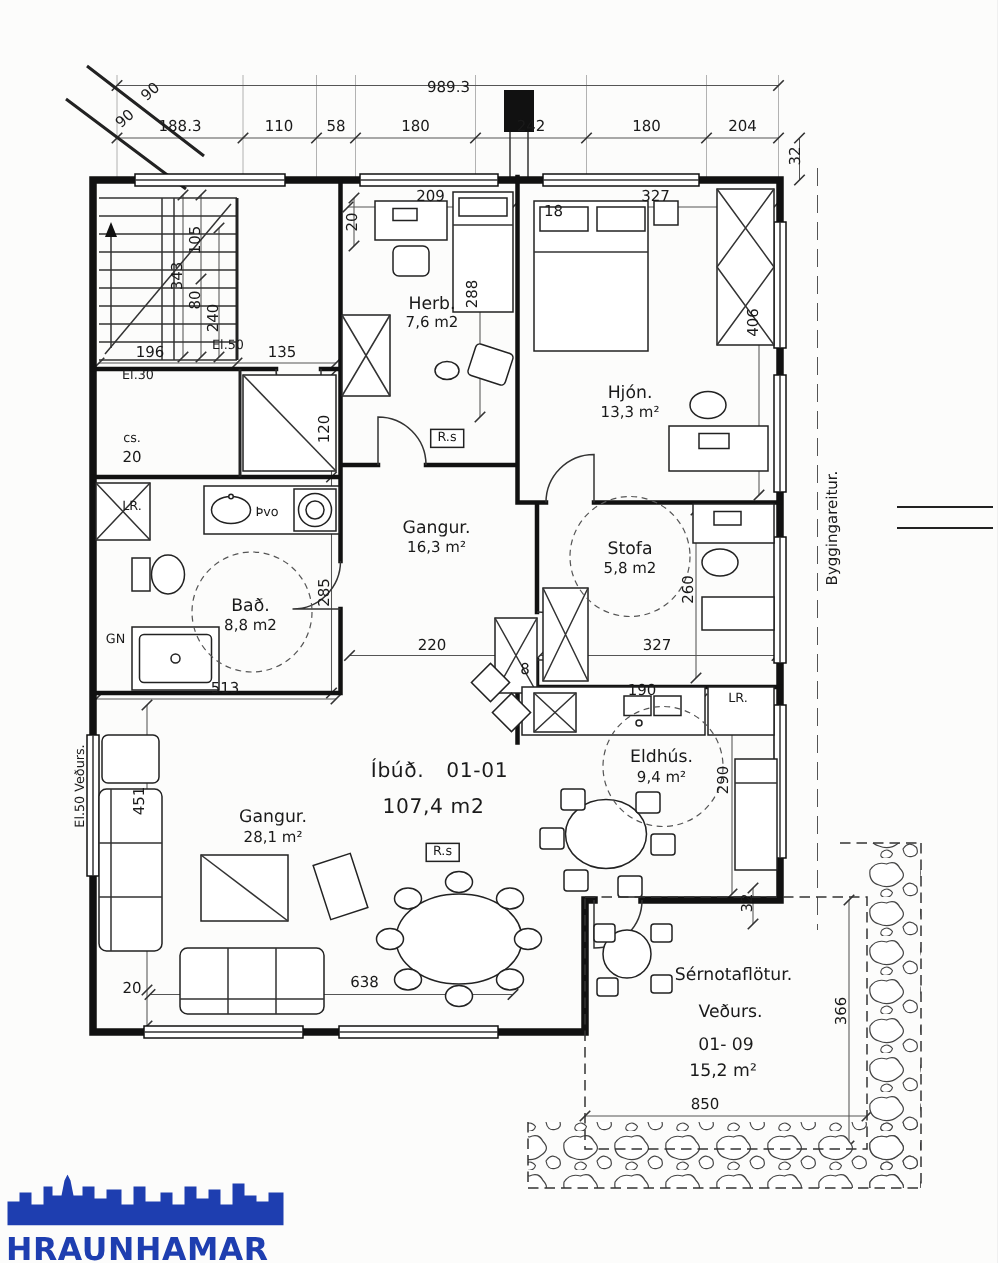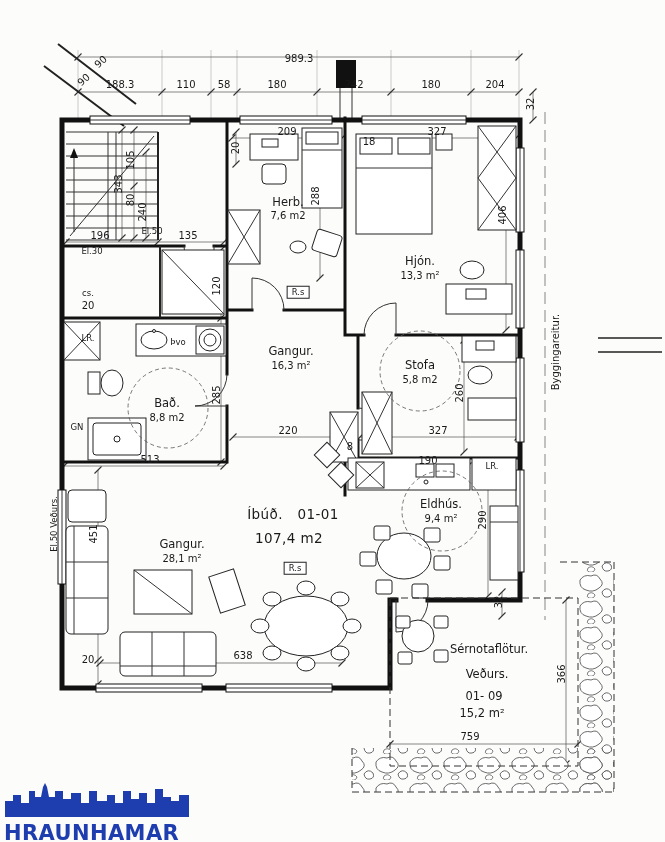--- a/index.html
+++ b/index.html
@@ -328,21 +328,21 @@
 
     <span class="lbl rot" style="left:94px;top:534px">451</span>
     <span class="lbl" style="left:88px;top:660px">20</span>
     <span class="lbl" style="left:243px;top:656px">638</span>
 
     <span class="lbl" style="left:428px;top:461px">190</span>
     <span class="lbl sm" style="left:492px;top:466px">LR.</span>
     <span class="lbl rot" style="left:483px;top:520px">290</span>
     <span class="lbl rot" style="left:499px;top:602px">32</span>
 
-    <span class="lbl" style="left:470px;top:737px">759</span>
+    <span class="lbl" style="left:470px;top:737px">850</span>
     <span class="lbl rot" style="left:562px;top:674px">366</span>
     <span class="lbl rot" style="left:556px;top:352px">Byggingareitur.</span>
 
     <span class="lbl room" style="left:288px;top:203px">Herb.</span>
     <span class="lbl" style="left:288px;top:216px">7,6 m2</span>
     <span class="lbl room" style="left:420px;top:262px">Hjón.</span>
     <span class="lbl" style="left:420px;top:276px">13,3 m²</span>
     <span class="lbl room" style="left:291px;top:352px">Gangur.</span>
     <span class="lbl" style="left:291px;top:366px">16,3 m²</span>
     <span class="lbl room" style="left:420px;top:366px">Stofa</span>

